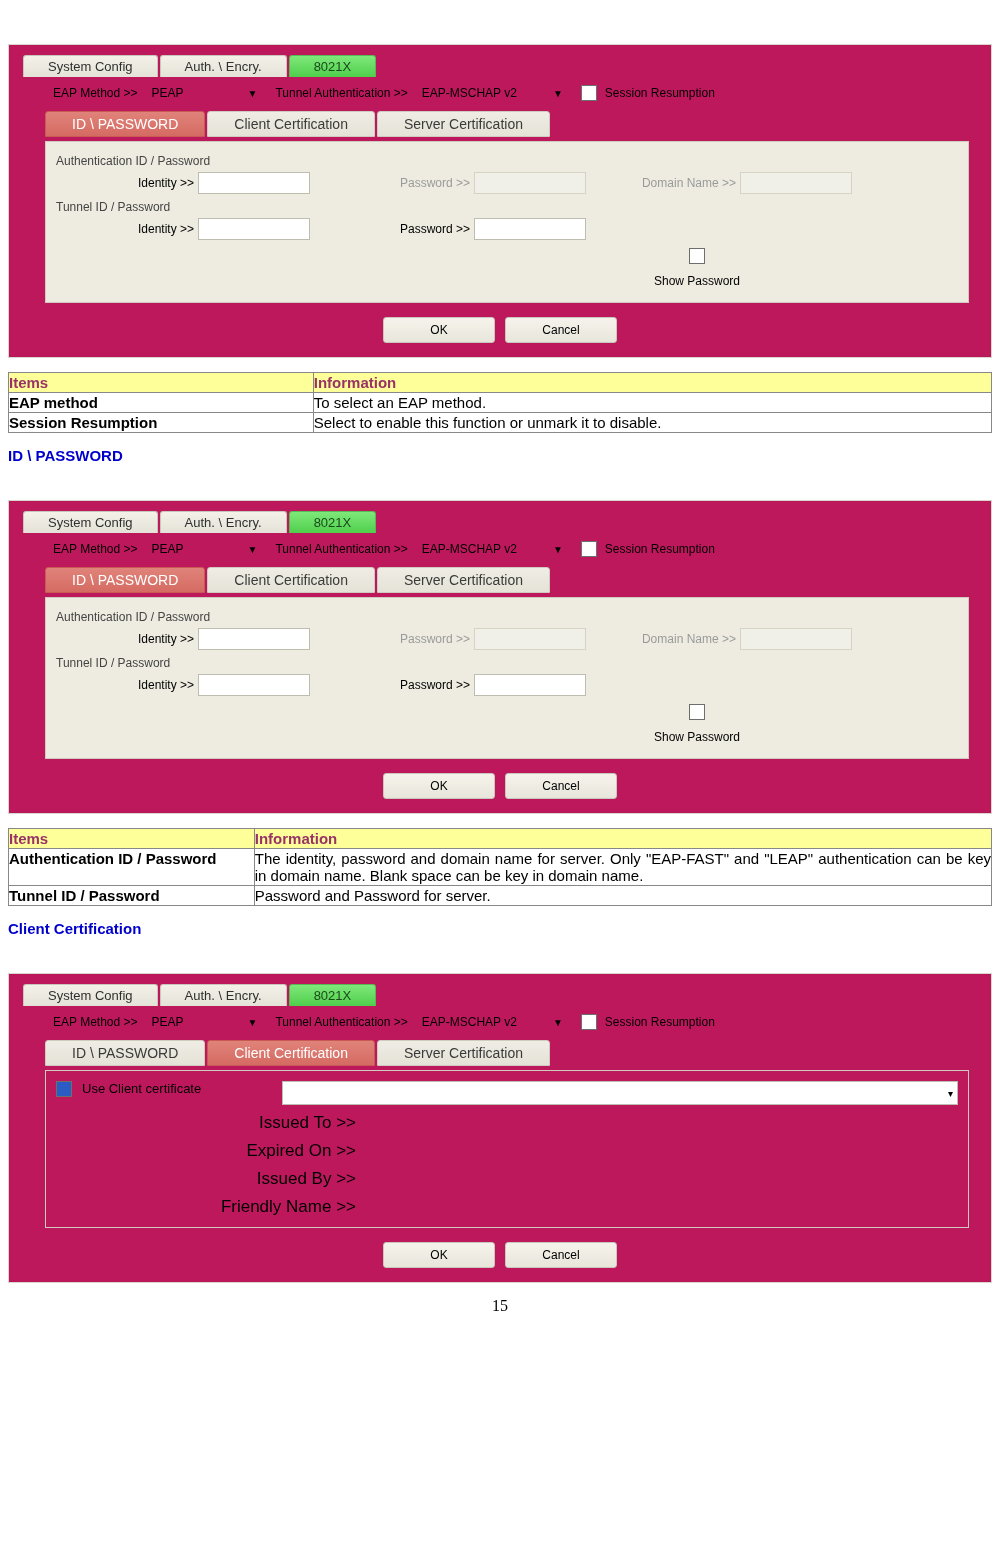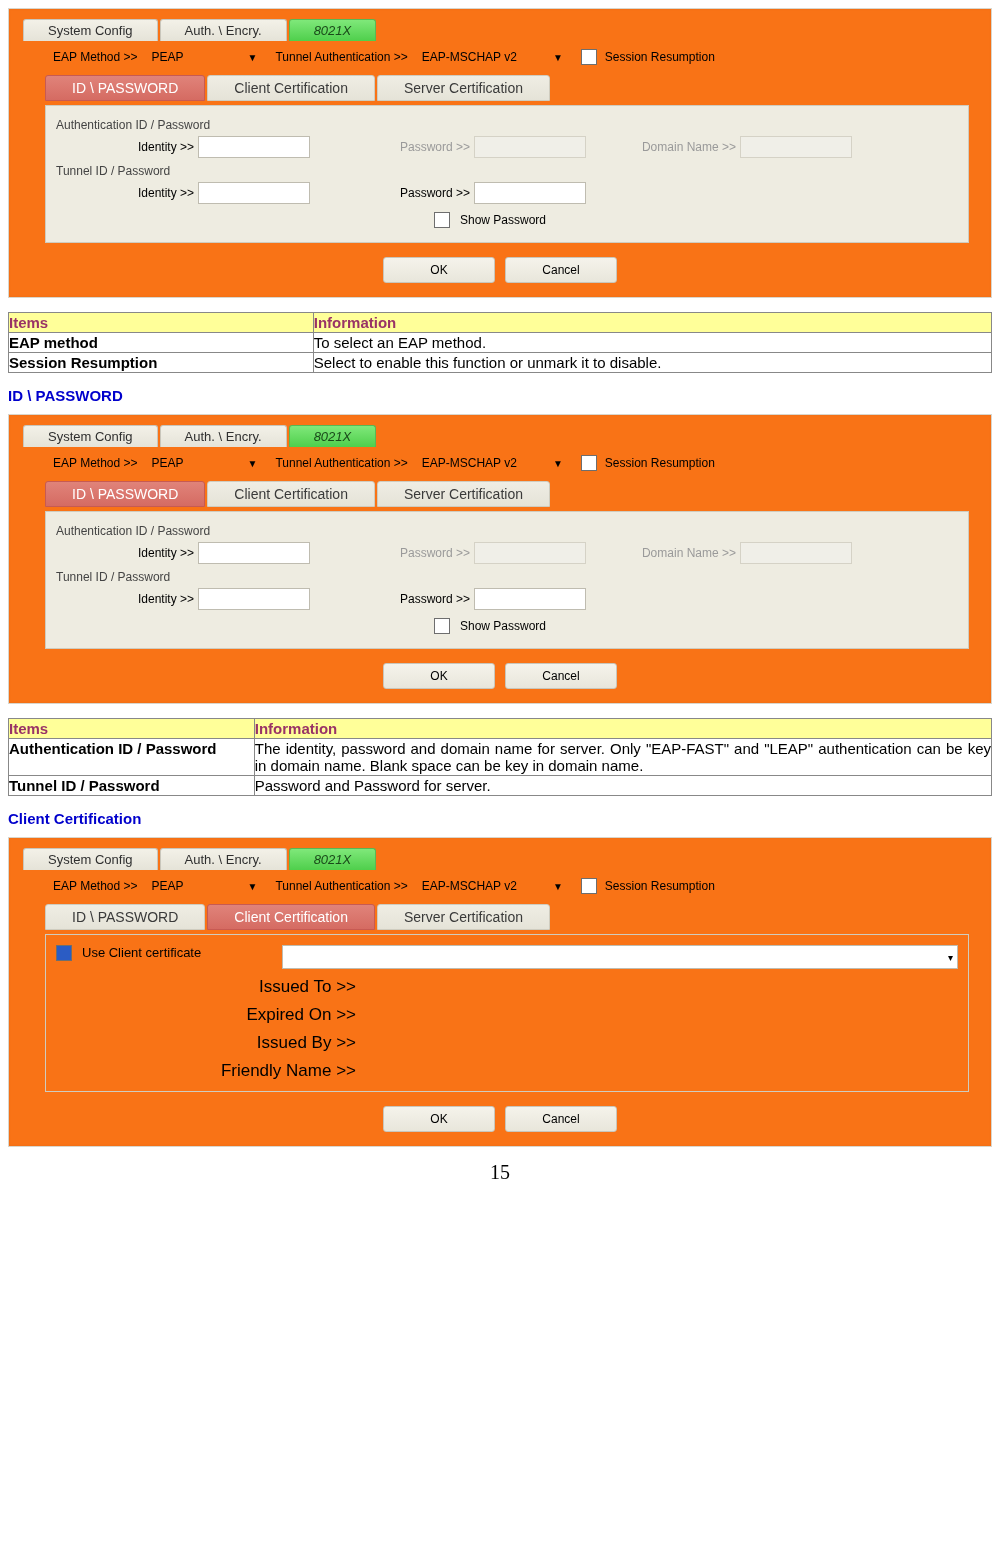--- a/index.html
+++ b/index.html
@@ -5,42 +5,42 @@
   body {
     font-family: Verdana, Arial, sans-serif;
     font-size: 13px;
     background: #ffffff;
     margin: 0;
     padding: 8px;
     width: 984px;
   }
   
   .panel {
-    background: #f97316;
+    background: #be185d;
     border: 1px solid #d9d6cc;
     padding: 10px 14px 14px 14px;
     margin-bottom: 14px;
     box-shadow: inset 0 0 2px rgba(0,0,0,.08);
     font-family: "Segoe UI", Tahoma, sans-serif;
+    margin-top: 36px;
   }
   .tab-row { display:flex; align-items:flex-end; gap:2px; margin-bottom:6px; }
   .tab {
     padding: 3px 24px 3px 24px;
     border: 1px solid #c9c6bb;
     border-bottom: none;
     border-radius: 3px 3px 0 0;
     background: linear-gradient(#f3f1e8,#e5e3d8);
     font-size: 13px;
     color:#2f2f2f;
     cursor:default;
   }
   .tab.active {
     background: linear-gradient(#7fe87a,#4fcf4c);
     border-color:#58b854;
-    font-style: italic;
     color:#1a4a1a;
   }
   .opt-row {
     display:flex; align-items:center; gap:14px; flex-wrap:wrap;
     margin: 8px 0 10px 30px;
     font-size:12px;
   }
   .opt-label { white-space:nowrap; }
   .dd {
     display:inline-flex; align-items:center; gap:36px;
@@ -81,21 +81,21 @@
   .form-line {
     display:flex; align-items:center; margin:4px 0 4px 40px;
     font-size:12px;
   }
   .form-line .lbl { width:100px; text-align:right; margin-right:4px; }
   .tx {
     height:20px; width:110px; border:1px solid #bfbcb0; background:#fff;
   }
   .tx.dis { background:#f0efe8; border-color:#d5d2c6; }
   .muted { color:#9a9a9a; }
-  .show-pwd { display:flex; align-items:center; gap:10px; margin:8px 0 4px 380px; font-size:12px; }
+  .show-pwd { display:flex; align-items:center; gap:10px; margin:8px 0 4px 380px; font-size:12px;flex-direction:column; }
   .btn-row {
     display:flex; gap:10px; justify-content:center; margin-top:14px;
   }
   .btn {
     width:110px; height:24px;
     background: linear-gradient(#f5f3eb,#e8e6db);
     border:1px solid #c9c6bb;
     border-radius:3px;
     font-size:12px;
     display:flex; align-items:center; justify-content:center;
@@ -134,21 +134,21 @@
   table.info.narrow td.item { width: 25%; }
 
   .hdg {
     color: #0000cc;
     font-weight: bold;
     font-family: Arial, sans-serif;
     font-size: 15px;
     margin: 14px 0 10px 0;
   }
 
-  .page-num { text-align:center; font-family: "Times New Roman", serif; font-size:20px; margin-top:4px; }
+  .page-num { text-align:center; font-family: "Times New Roman", serif; font-size:16px; margin-top:4px; }
 </style>
 </head>
 <body>
 
 <div class="panel">
   <div class="tab-row">
     <div class="tab">System Config</div>
     <div class="tab">Auth. \ Encry.</div>
     <div class="tab active">8021X</div>
   </div>

